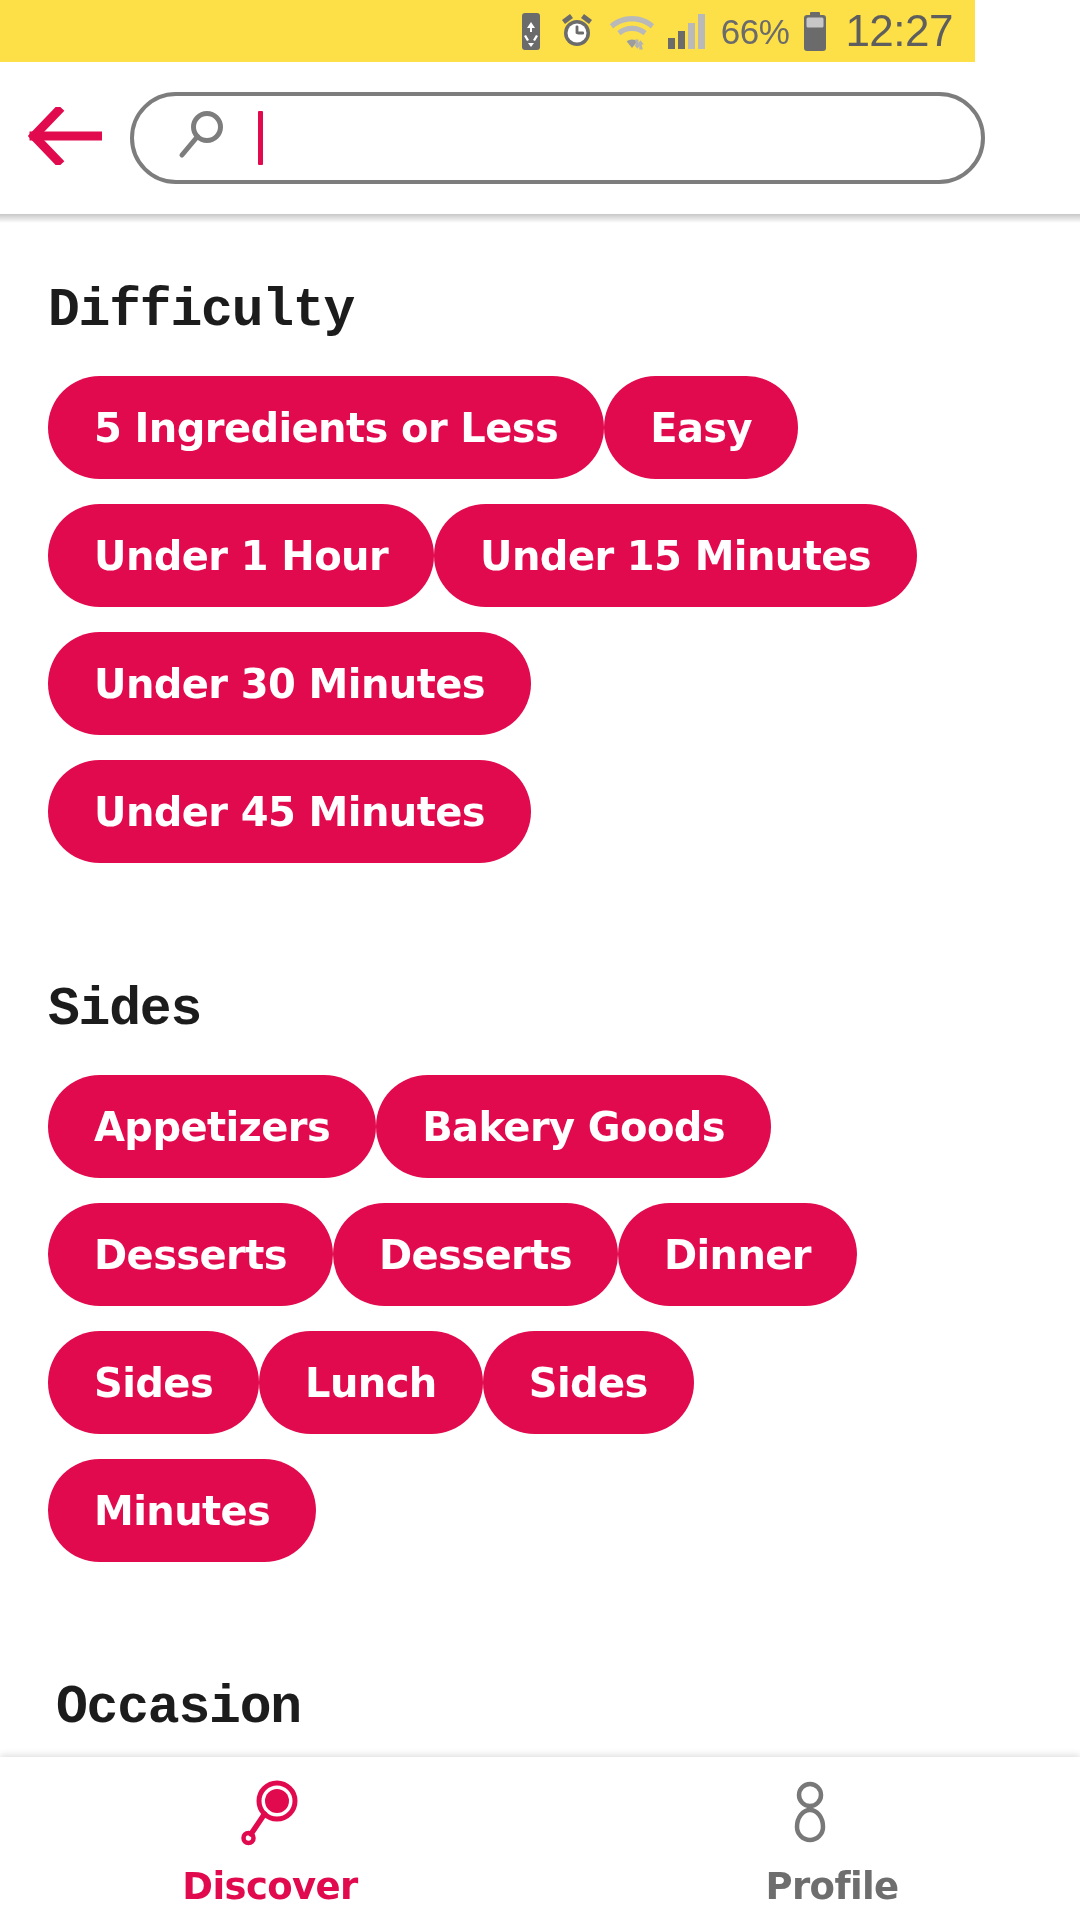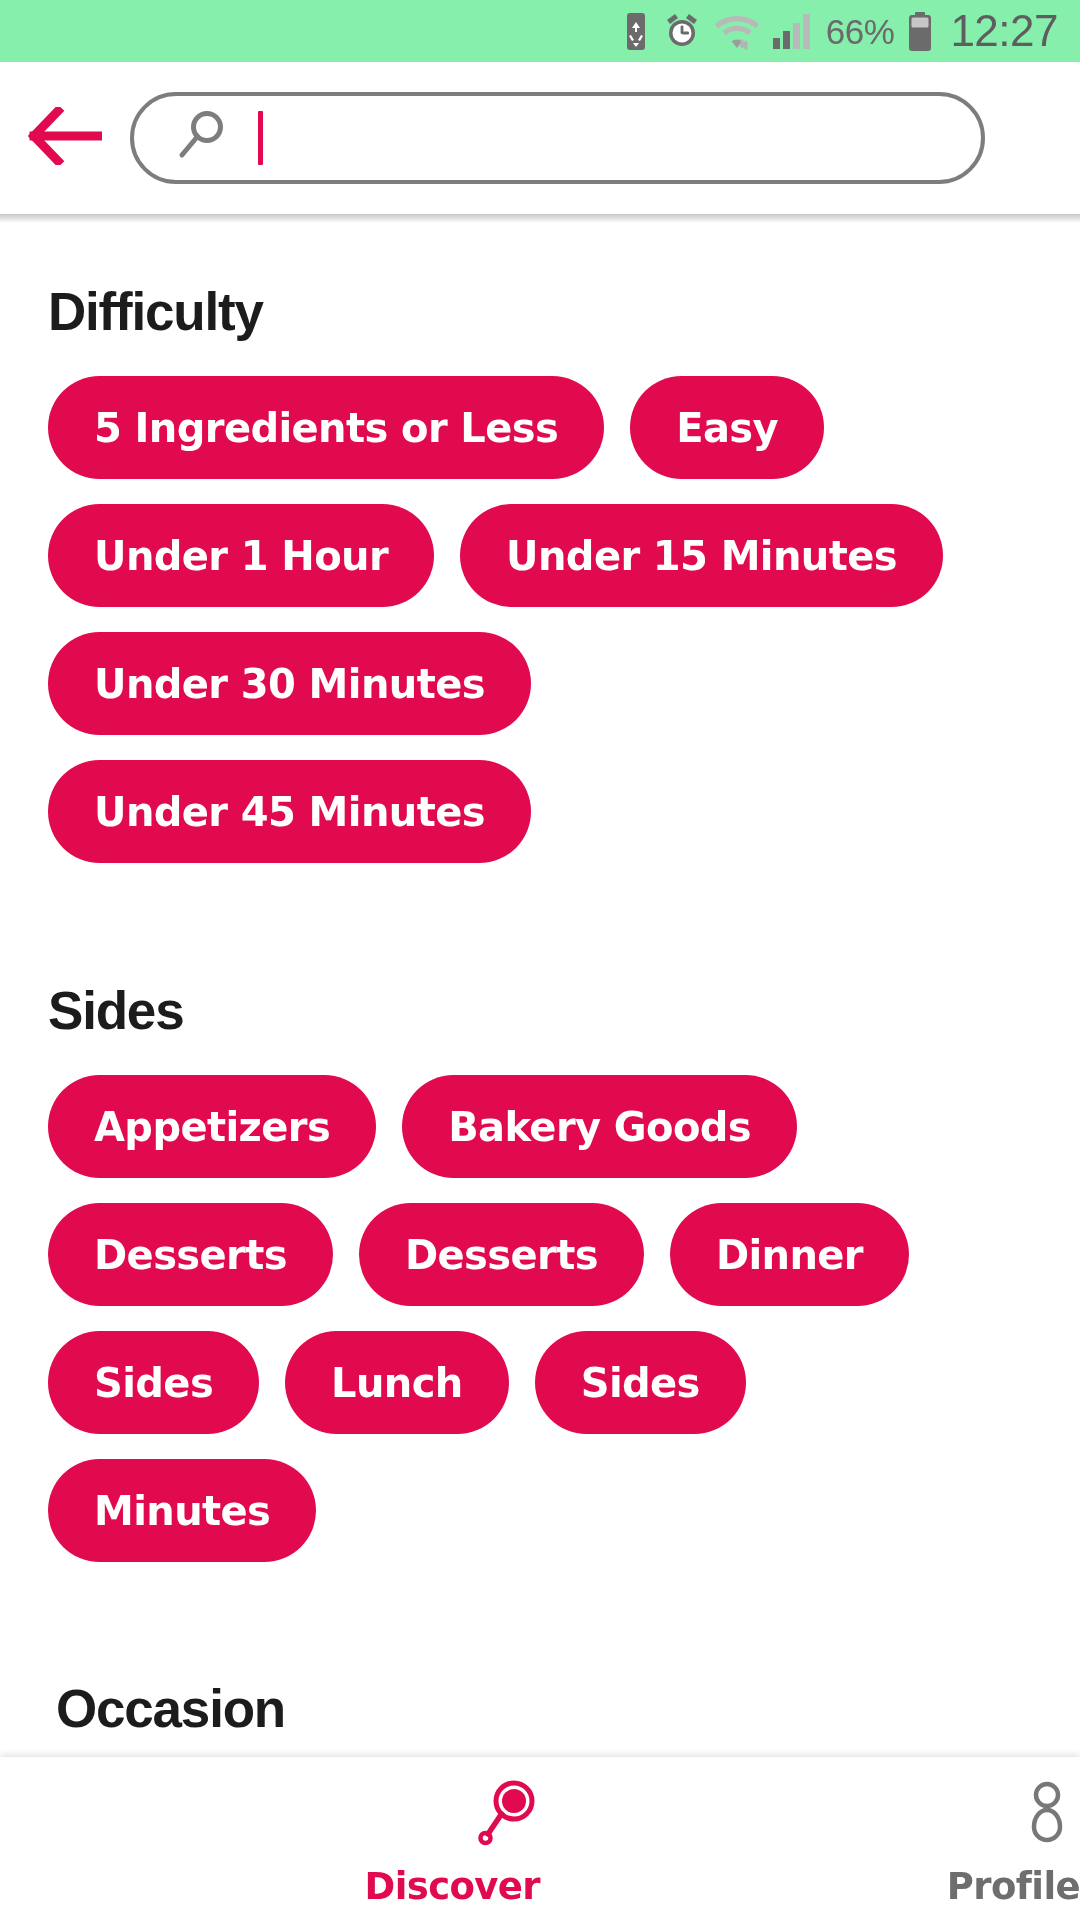--- a/index.html
+++ b/index.html
@@ -6,23 +6,23 @@
   html, body {
     width:1080px; height:1920px;
     background:#ffffff;
     font-family:"Liberation Sans", sans-serif;
     overflow:hidden;
   }
   #app { position:relative; width:1080px; height:1920px; background:#fff; }
 
   
   .statusbar {
-    position:absolute; top:0; left:0; width:1080px; height:62px;
+    position:absolute; top:0; left:0; width:975px; height:62px;
     display:flex; align-items:center; justify-content:flex-end;
-    padding-right:22px; gap:13px; background:#86efac;
+    padding-right:22px; gap:13px; background:#fde047;
   }
   .sb-icon { display:block; }
   .sb-pct {
     font-size:35px; font-weight:400; color:#6b6b6b;
     letter-spacing:-0.5px; line-height:1;
   }
   .sb-time {
     font-size:44px; font-weight:400; color:#5e5e5e;
     letter-spacing:-0.5px; line-height:1; margin-left:4px;
   }
@@ -52,52 +52,52 @@
     background:linear-gradient(to bottom, rgba(0,0,0,0.22), rgba(0,0,0,0));
   }
 
   
   .content {
     position:absolute; top:223px; left:0; width:1080px; height:1534px;
     background:#fff; overflow:hidden; padding:0 48px;
   }
   .section { padding-top:0; }
   .section-title {
-    font-family:Liberation Sans, sans-serif;
+    font-family:Liberation Mono, monospace;
     font-size:53px; font-weight:700; color:#1c1c1c;
     letter-spacing:-1.2px; line-height:1;
   }
   .sec-difficulty { padding-top:62px; }
   .sec-meal { padding-top:96px; }
   .sec-occasion { padding-top:95px;margin-left:8px; }
 
   .chip-rows { margin-top:38px; }
   .chip-row {
-    display:flex; flex-wrap:nowrap; gap:26px; margin-bottom:25px;
+    display:flex; flex-wrap:nowrap; margin-bottom:25px;
   }
   .chip {
     display:inline-flex; align-items:center; justify-content:center;
     background:#e10a4e; color:#ffffff;
     border-radius:60px; height:103px;
     padding:0 46px; white-space:nowrap;
     font-family:"DejaVu Sans", sans-serif;
     font-size:40px; font-weight:700; letter-spacing:-0.6px;
     border:none; cursor:pointer;
   }
 
   
   .bottom-nav {
     position:absolute; left:0; bottom:0; width:1080px; height:163px;
     background:#fff; display:flex; align-items:flex-start;
     box-shadow:0 -2px 7px rgba(0,0,0,0.13);
     z-index:5;
   }
   .nav-item {
     flex:1 1 50%; display:flex; flex-direction:column;
-    align-items:flex-end; justify-content:flex-start;
+    align-items:center; justify-content:flex-start;
     padding-top:22px; cursor:pointer;
   }
   .nav-label {
     margin-top:12px;
     font-family:"DejaVu Sans", sans-serif;
     font-size:37px; font-weight:700; letter-spacing:-0.6px;
   }
   .nav-item.active .nav-label { color:#e10a4e; }
   .nav-item.inactive .nav-label { color:#6e6e6e;margin-left:44px; }
 </style>

